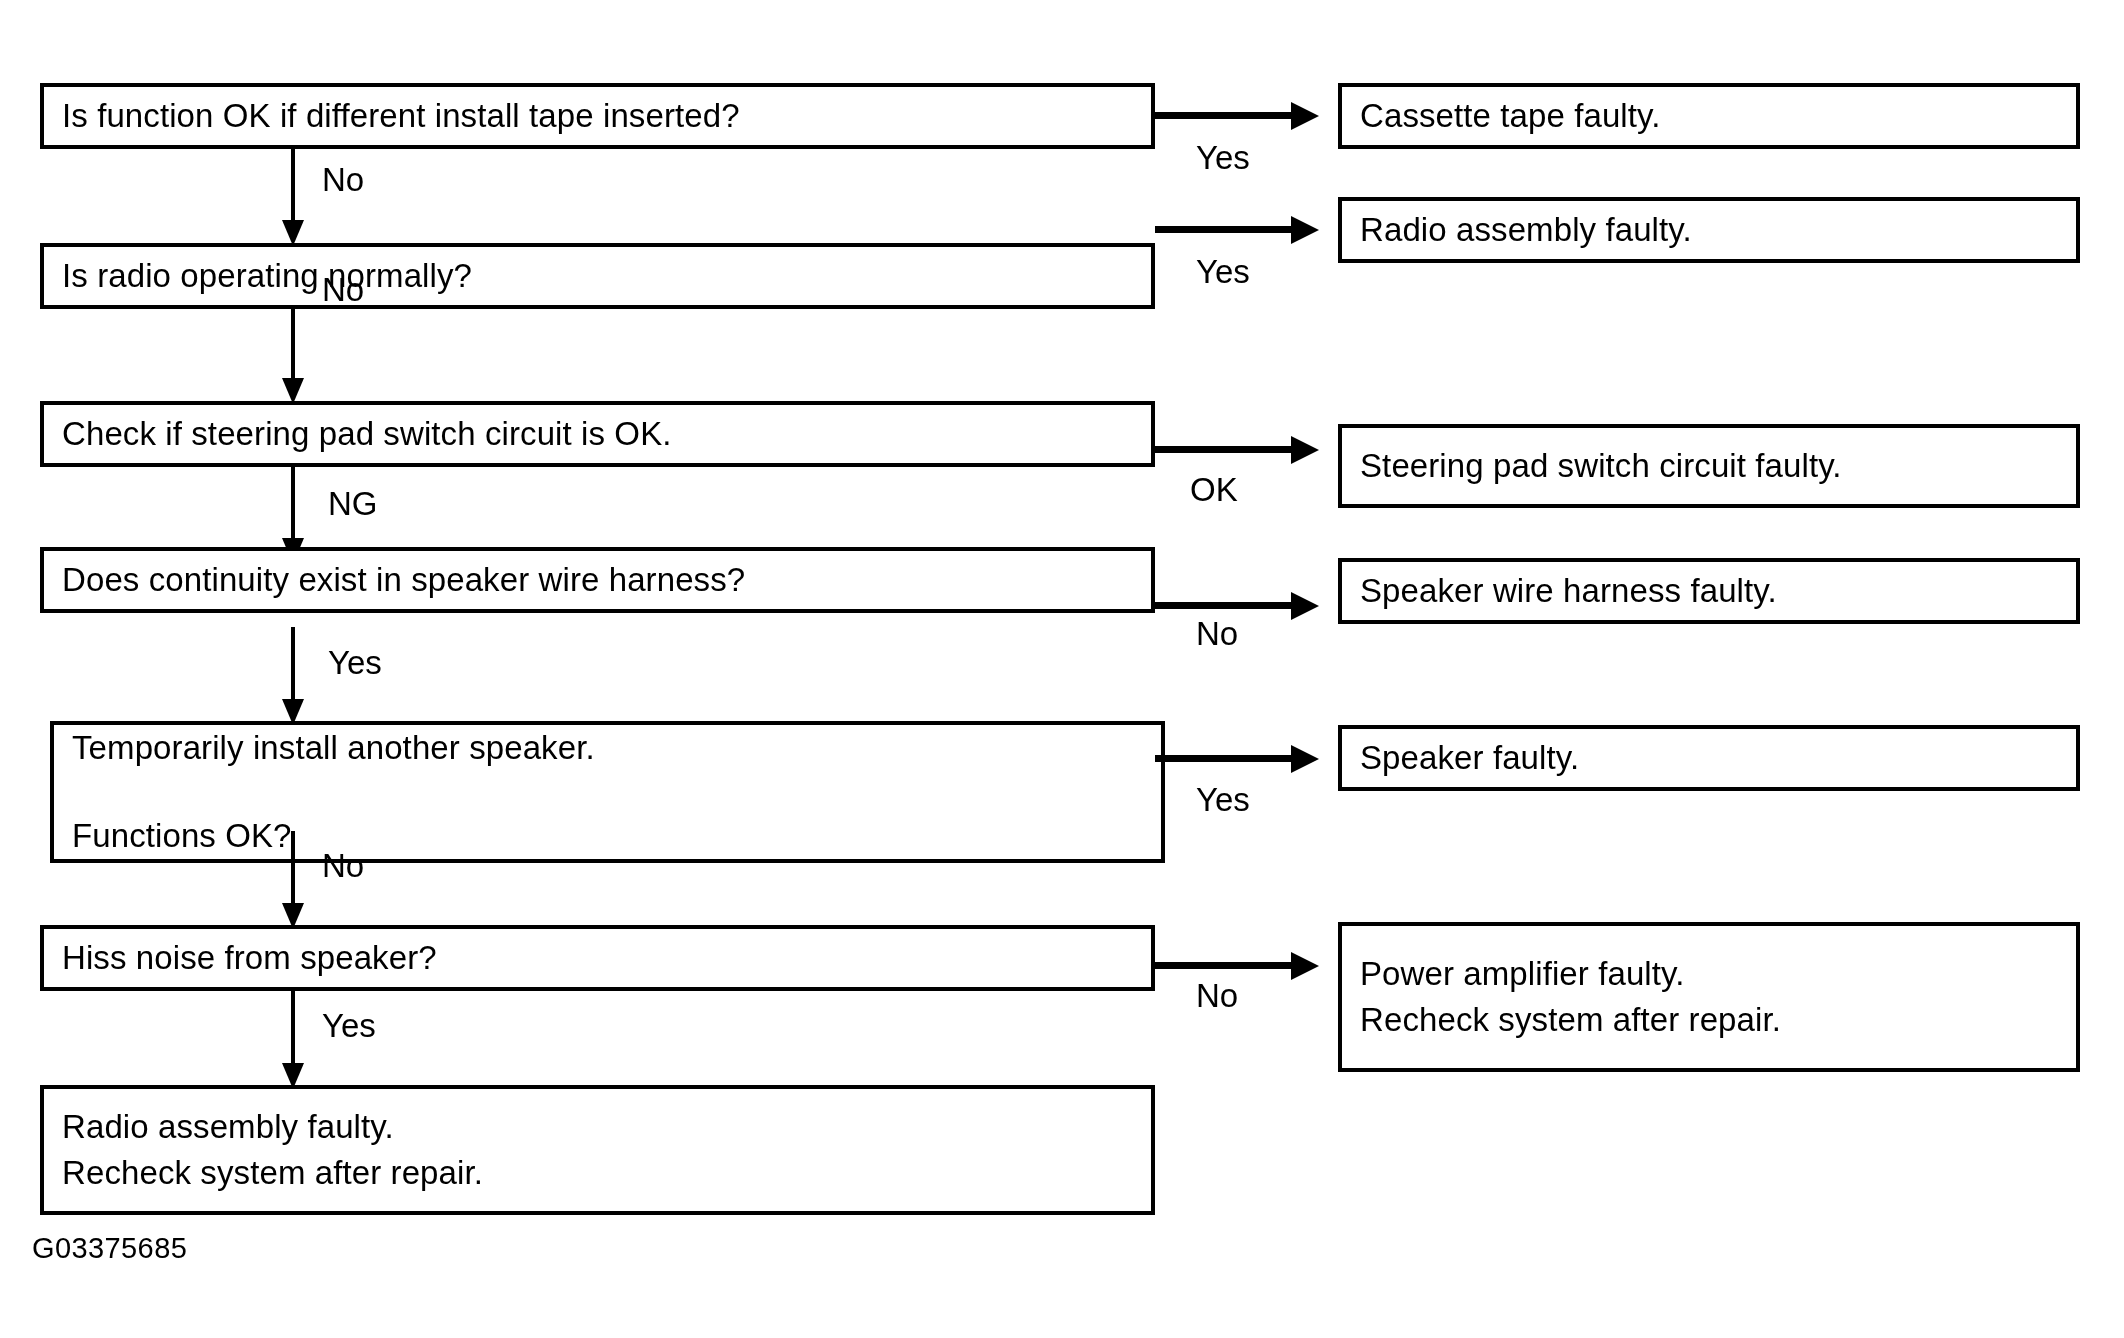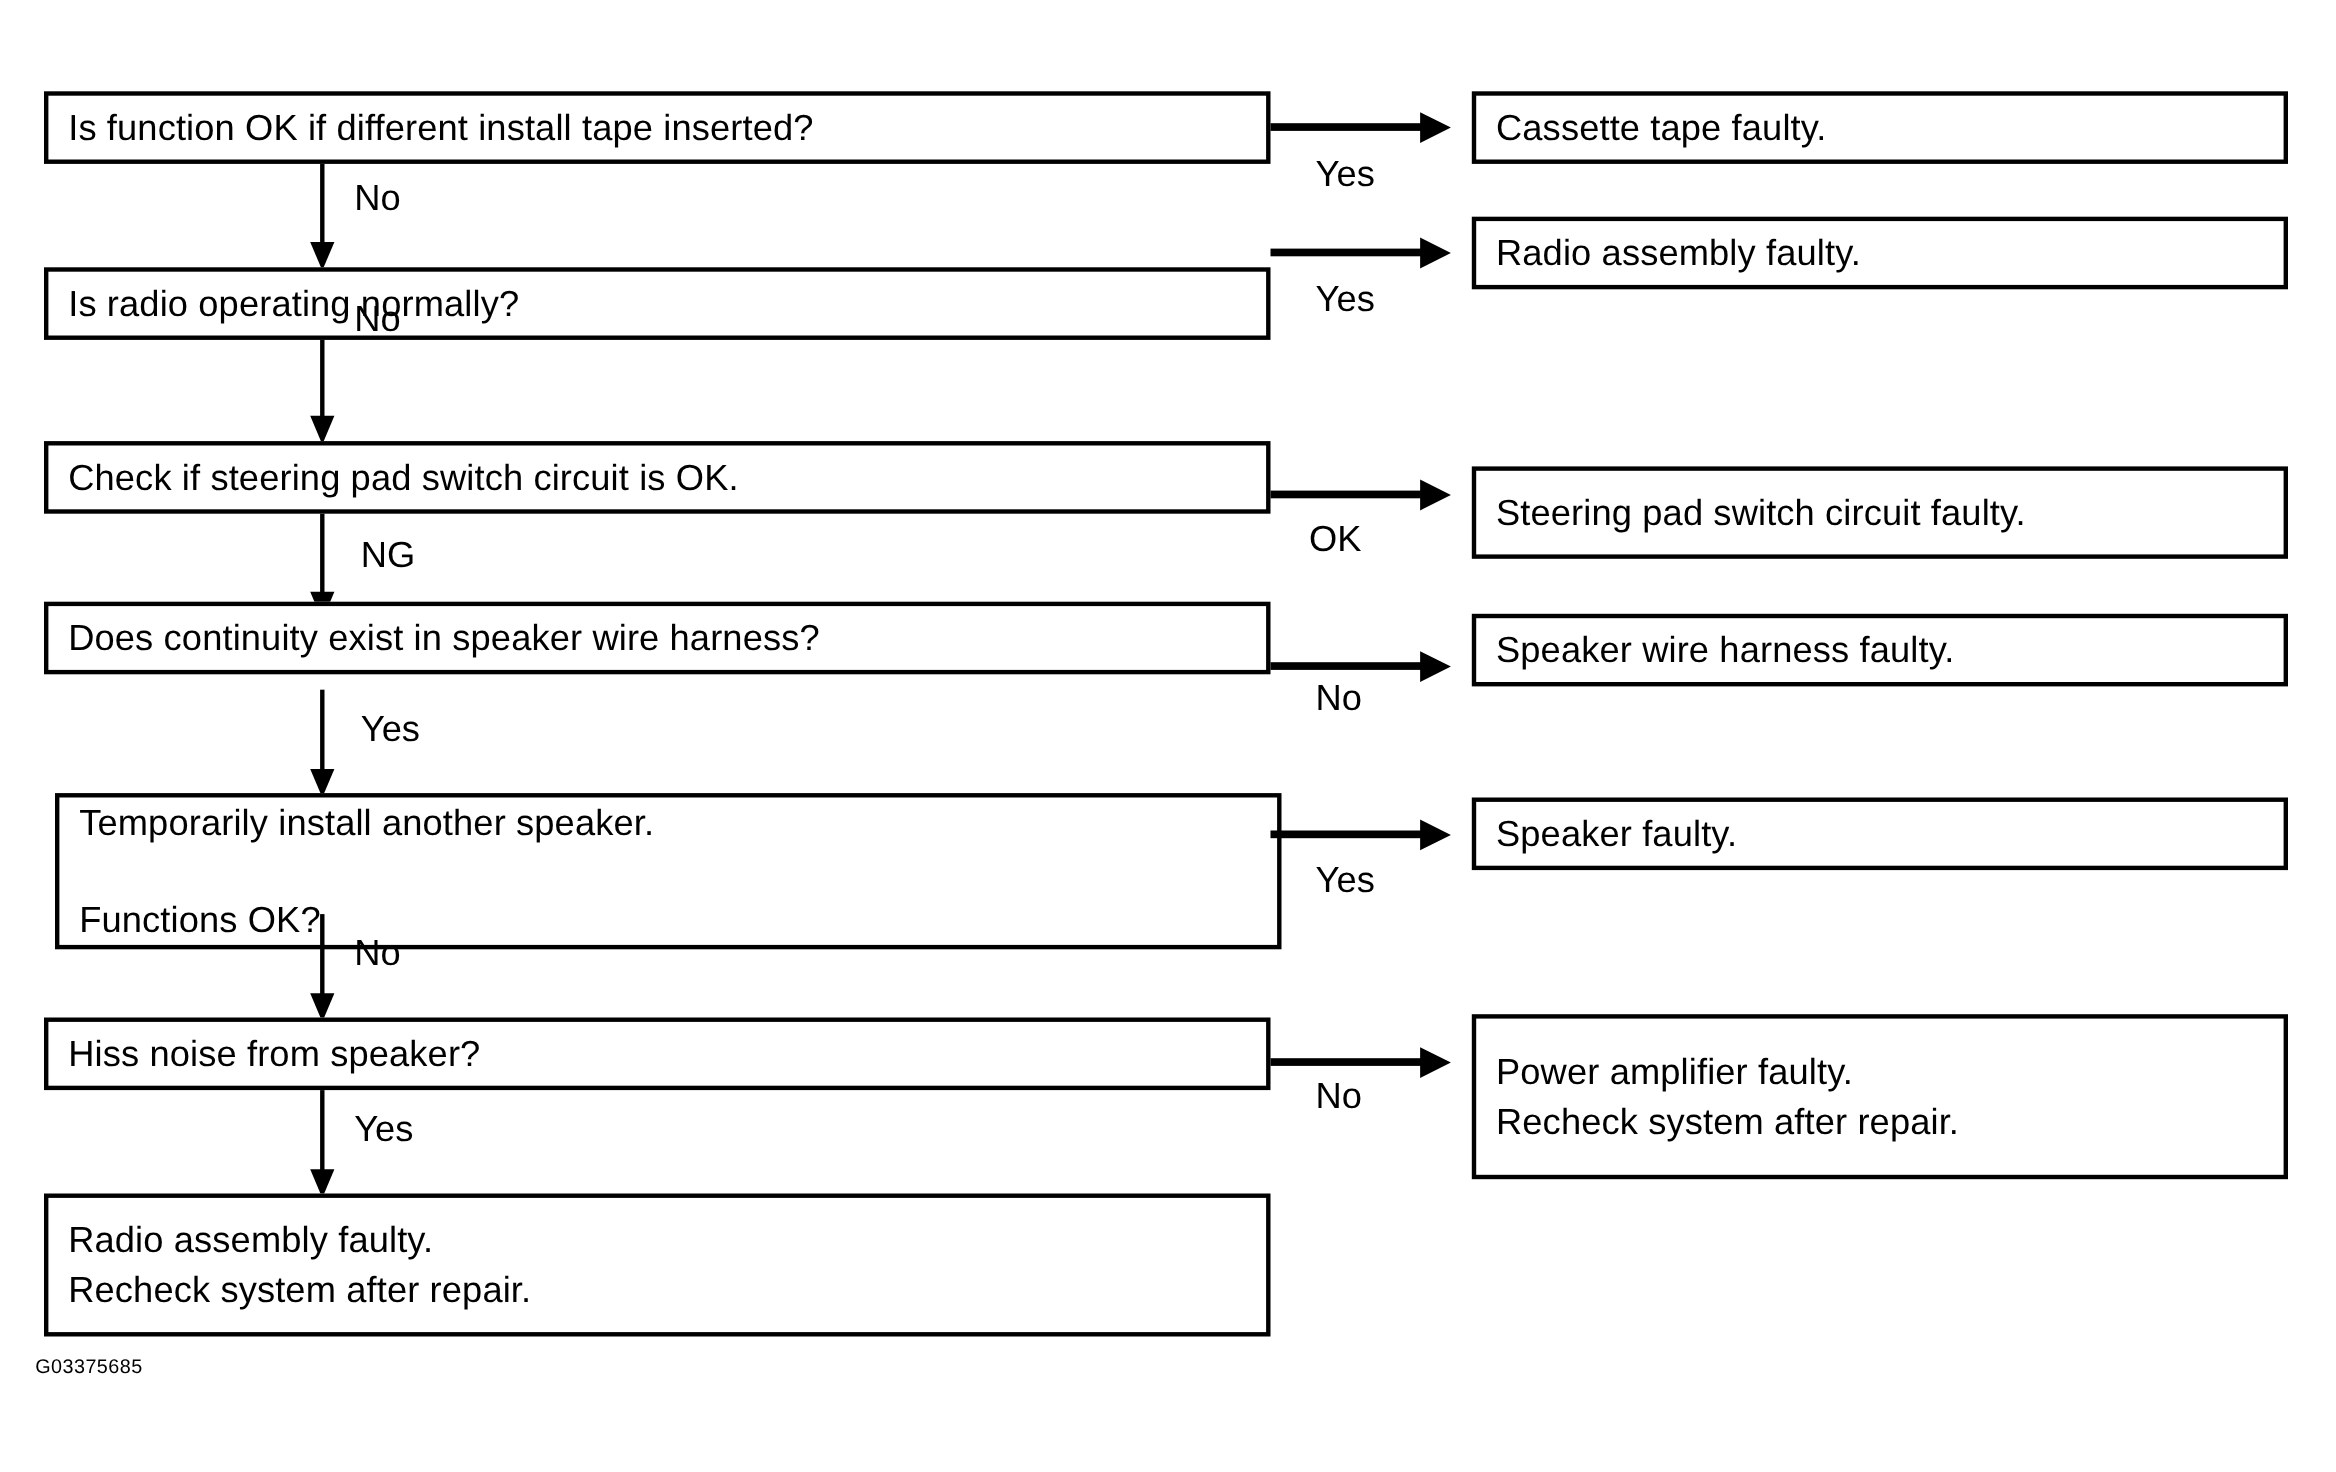--- a/index.html
+++ b/index.html
@@ -61,21 +61,21 @@
     border-left: 28px solid #000000;
   }
   .edge-label {
     position: absolute;
     font-size: 33px;
     line-height: 36px;
     white-space: pre;
   }
   .fig-id {
     position: absolute;
-    font-size: 18px;
+    font-size: 29px;
     letter-spacing: 0.4px;
     white-space: pre;
     font-family: "Liberation Sans", sans-serif;
   }
 </style>
 </head>
 <body>
 
 <div id="canvas">
 

